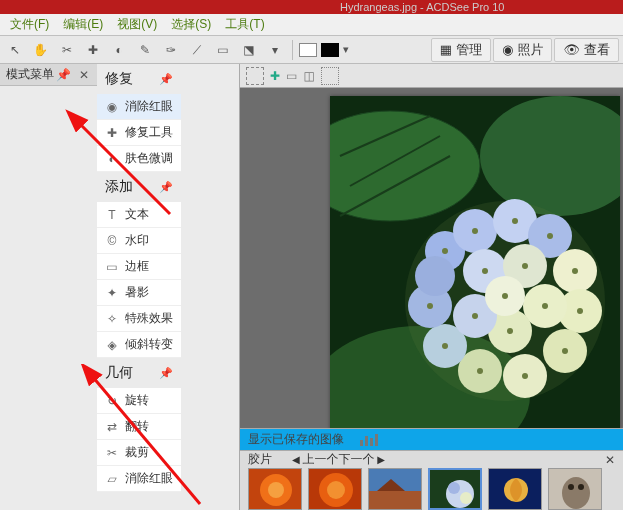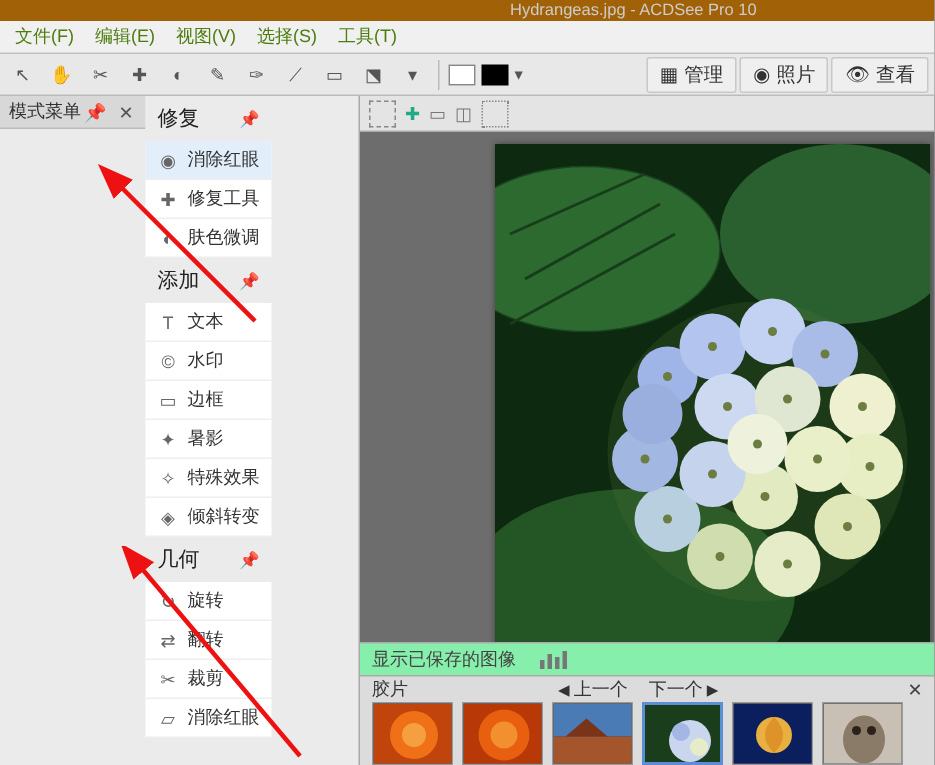--- a/index.html
+++ b/index.html
@@ -8,21 +8,21 @@
   font-size: 12px;
   background: #d4d4d4;
   width: 623px;
   height: 510px;
   overflow: hidden;
   color: #333;
 }
 
 
 .titlebar {
-  background: #a16207;
+  background: #b91c1c;
   color: #ccc;
   height: 14px;
   line-height: 14px;
   padding-left: 340px;
   font-size: 11px;
   overflow: hidden;
   white-space: nowrap;
 }
 
 
@@ -185,21 +185,21 @@
   margin: 8px 0 0 90px;
   width: 290px;
   height: 340px;
   overflow: hidden;
   box-shadow: 0 0 4px rgba(0,0,0,.4);
 }
 .imgsvg { width: 100%; height: 100%; display: block; }
 
 
 .statusbar {
-  background: #86efac;
+  background: #0ea5e9;
   border-top: 1px solid #aaa;
   height: 22px;
   display: flex;
   align-items: center;
   padding: 0 8px;
   font-size: 12px;
   color: #444;
   gap: 16px;
 }
 .statusbar .fill { flex: 1; }
@@ -216,21 +216,21 @@
 }
 .filmhdr {
   height: 20px;
   display: flex;
   align-items: center;
   padding: 0 8px;
   gap: 20px;
   font-size: 12px;
   color: #333;
 }
-.filmhdr .nav { display: flex; gap: 14px; margin-left: 80px; align-items: flex-end;}
+.filmhdr .nav { display: flex;  align-items: flex-end;}
 .filmhdr .close { margin-left: auto; color: #444; }
 .thumbs {
   flex: 1;
   display: flex;
   align-items: center;
   padding: 0 8px;
   gap: 6px;
 }
 .thumb {
   width: 54px;

